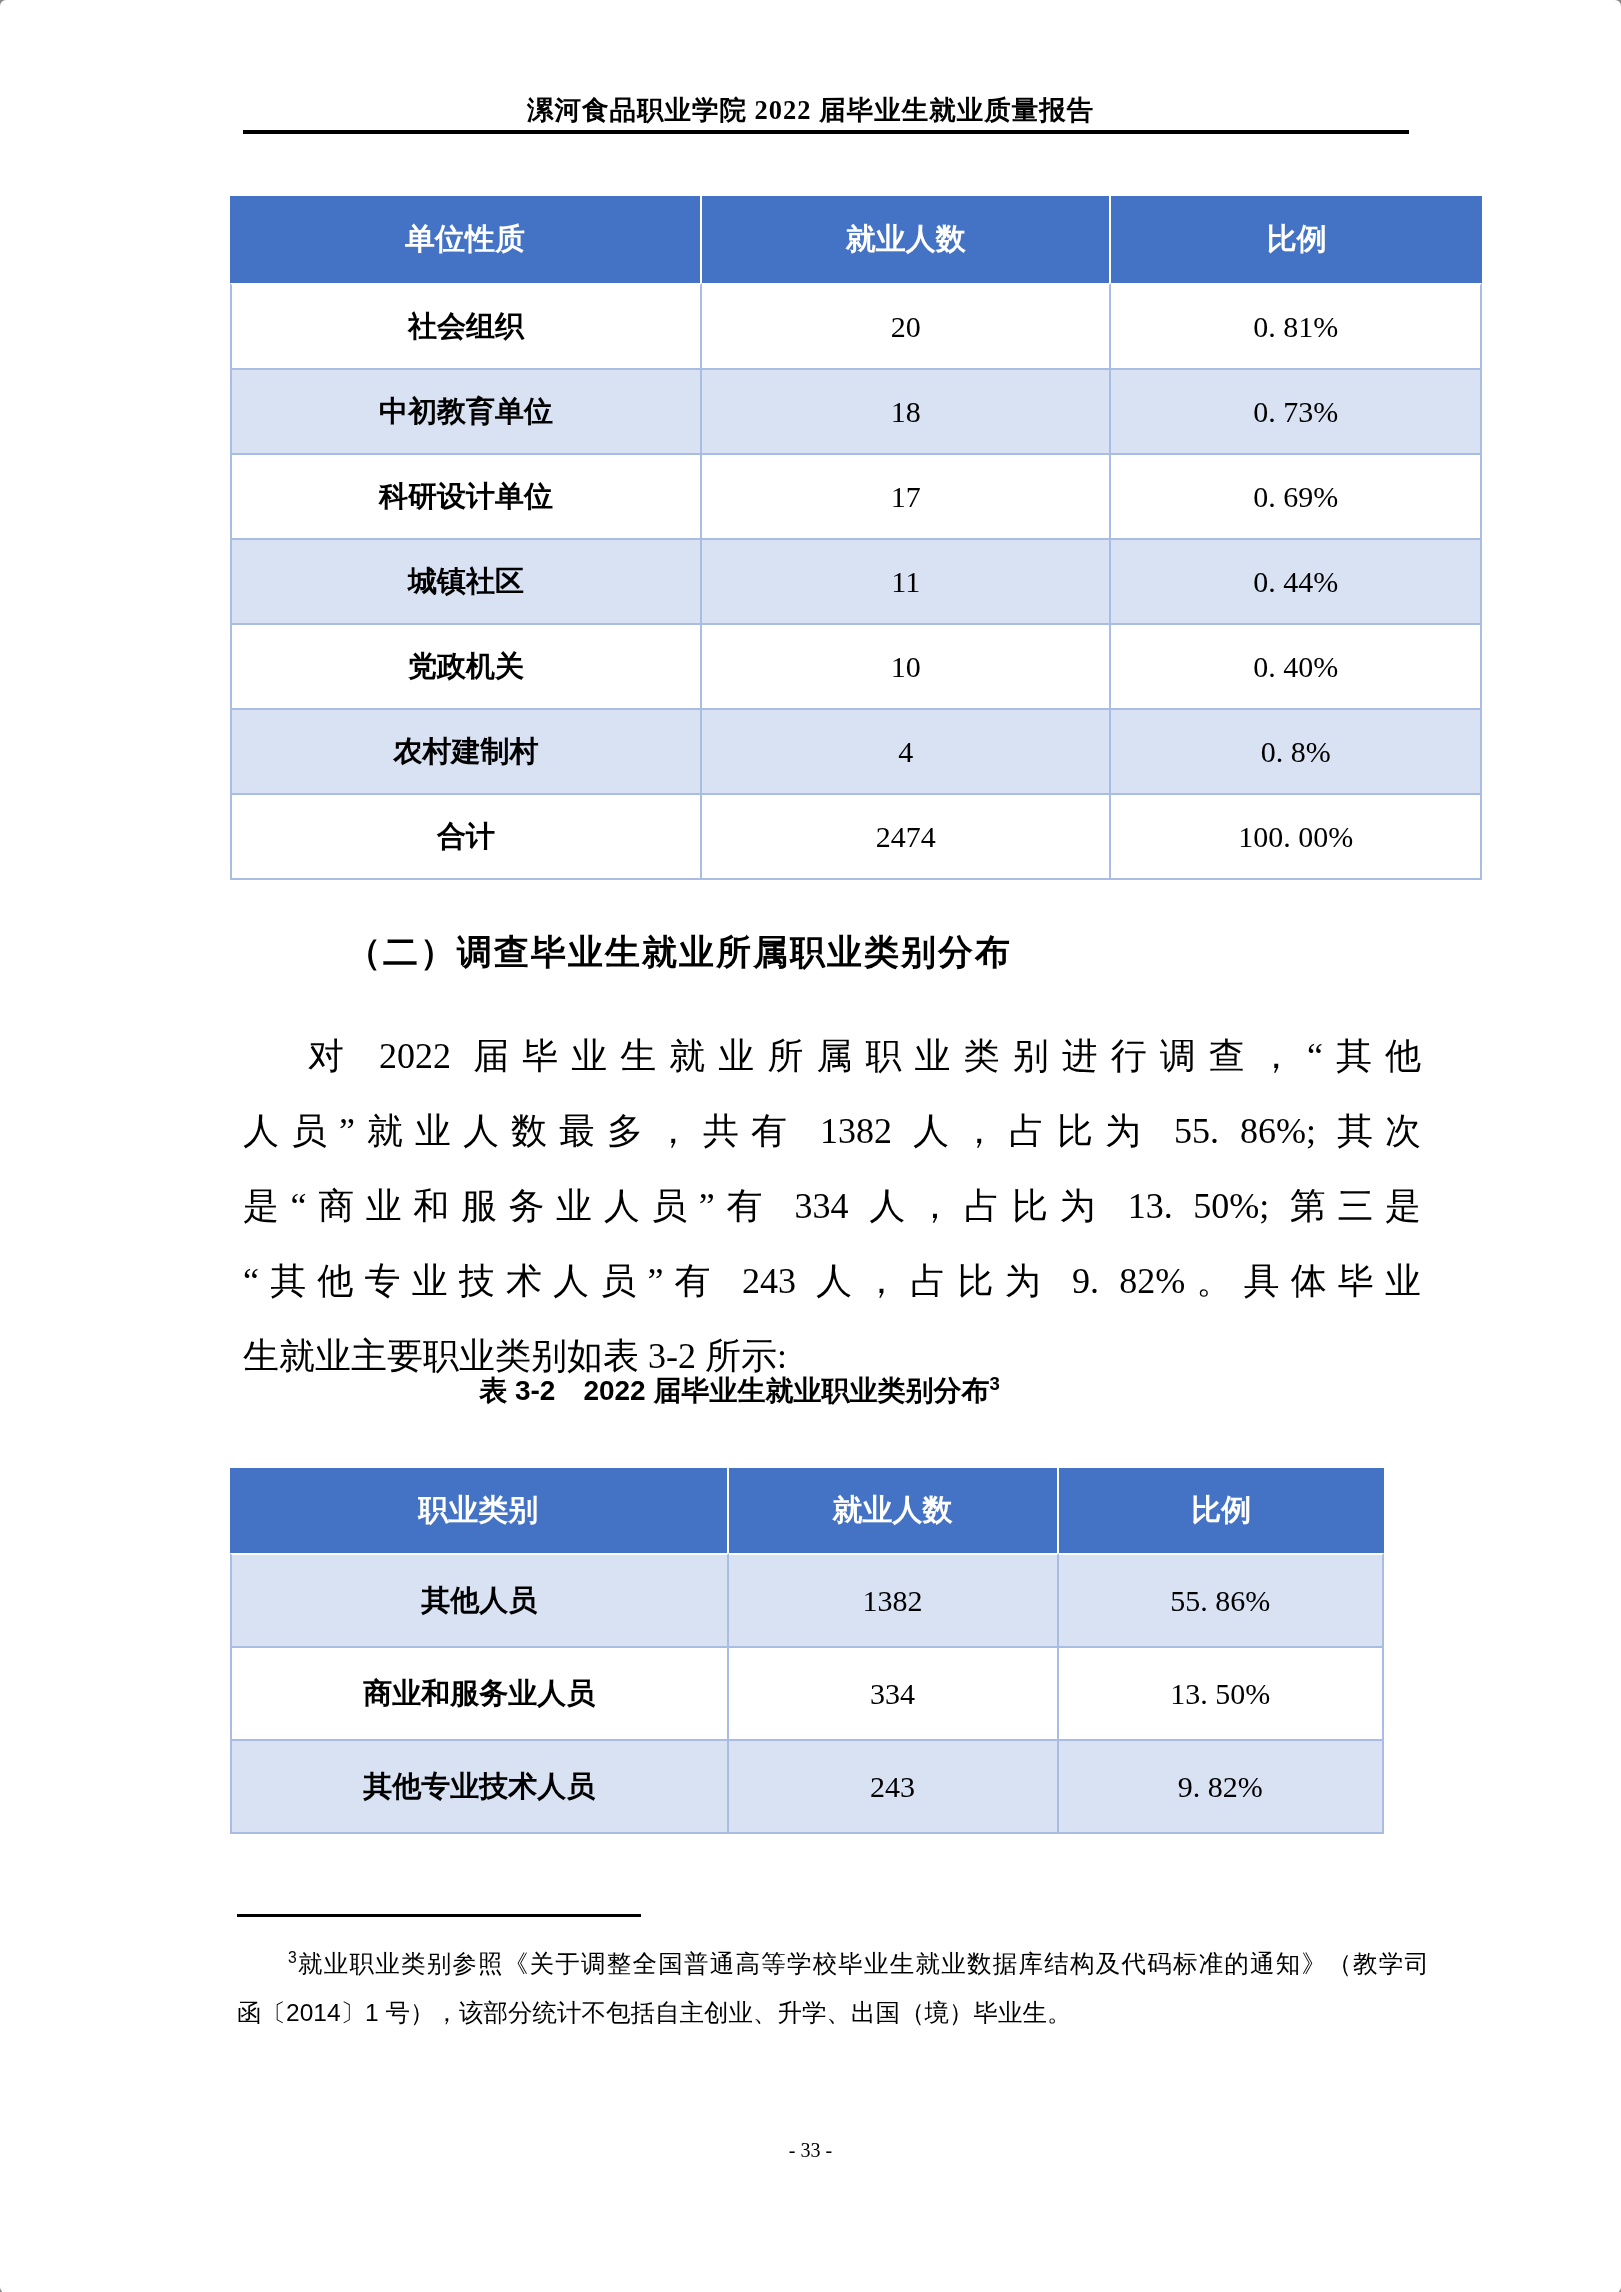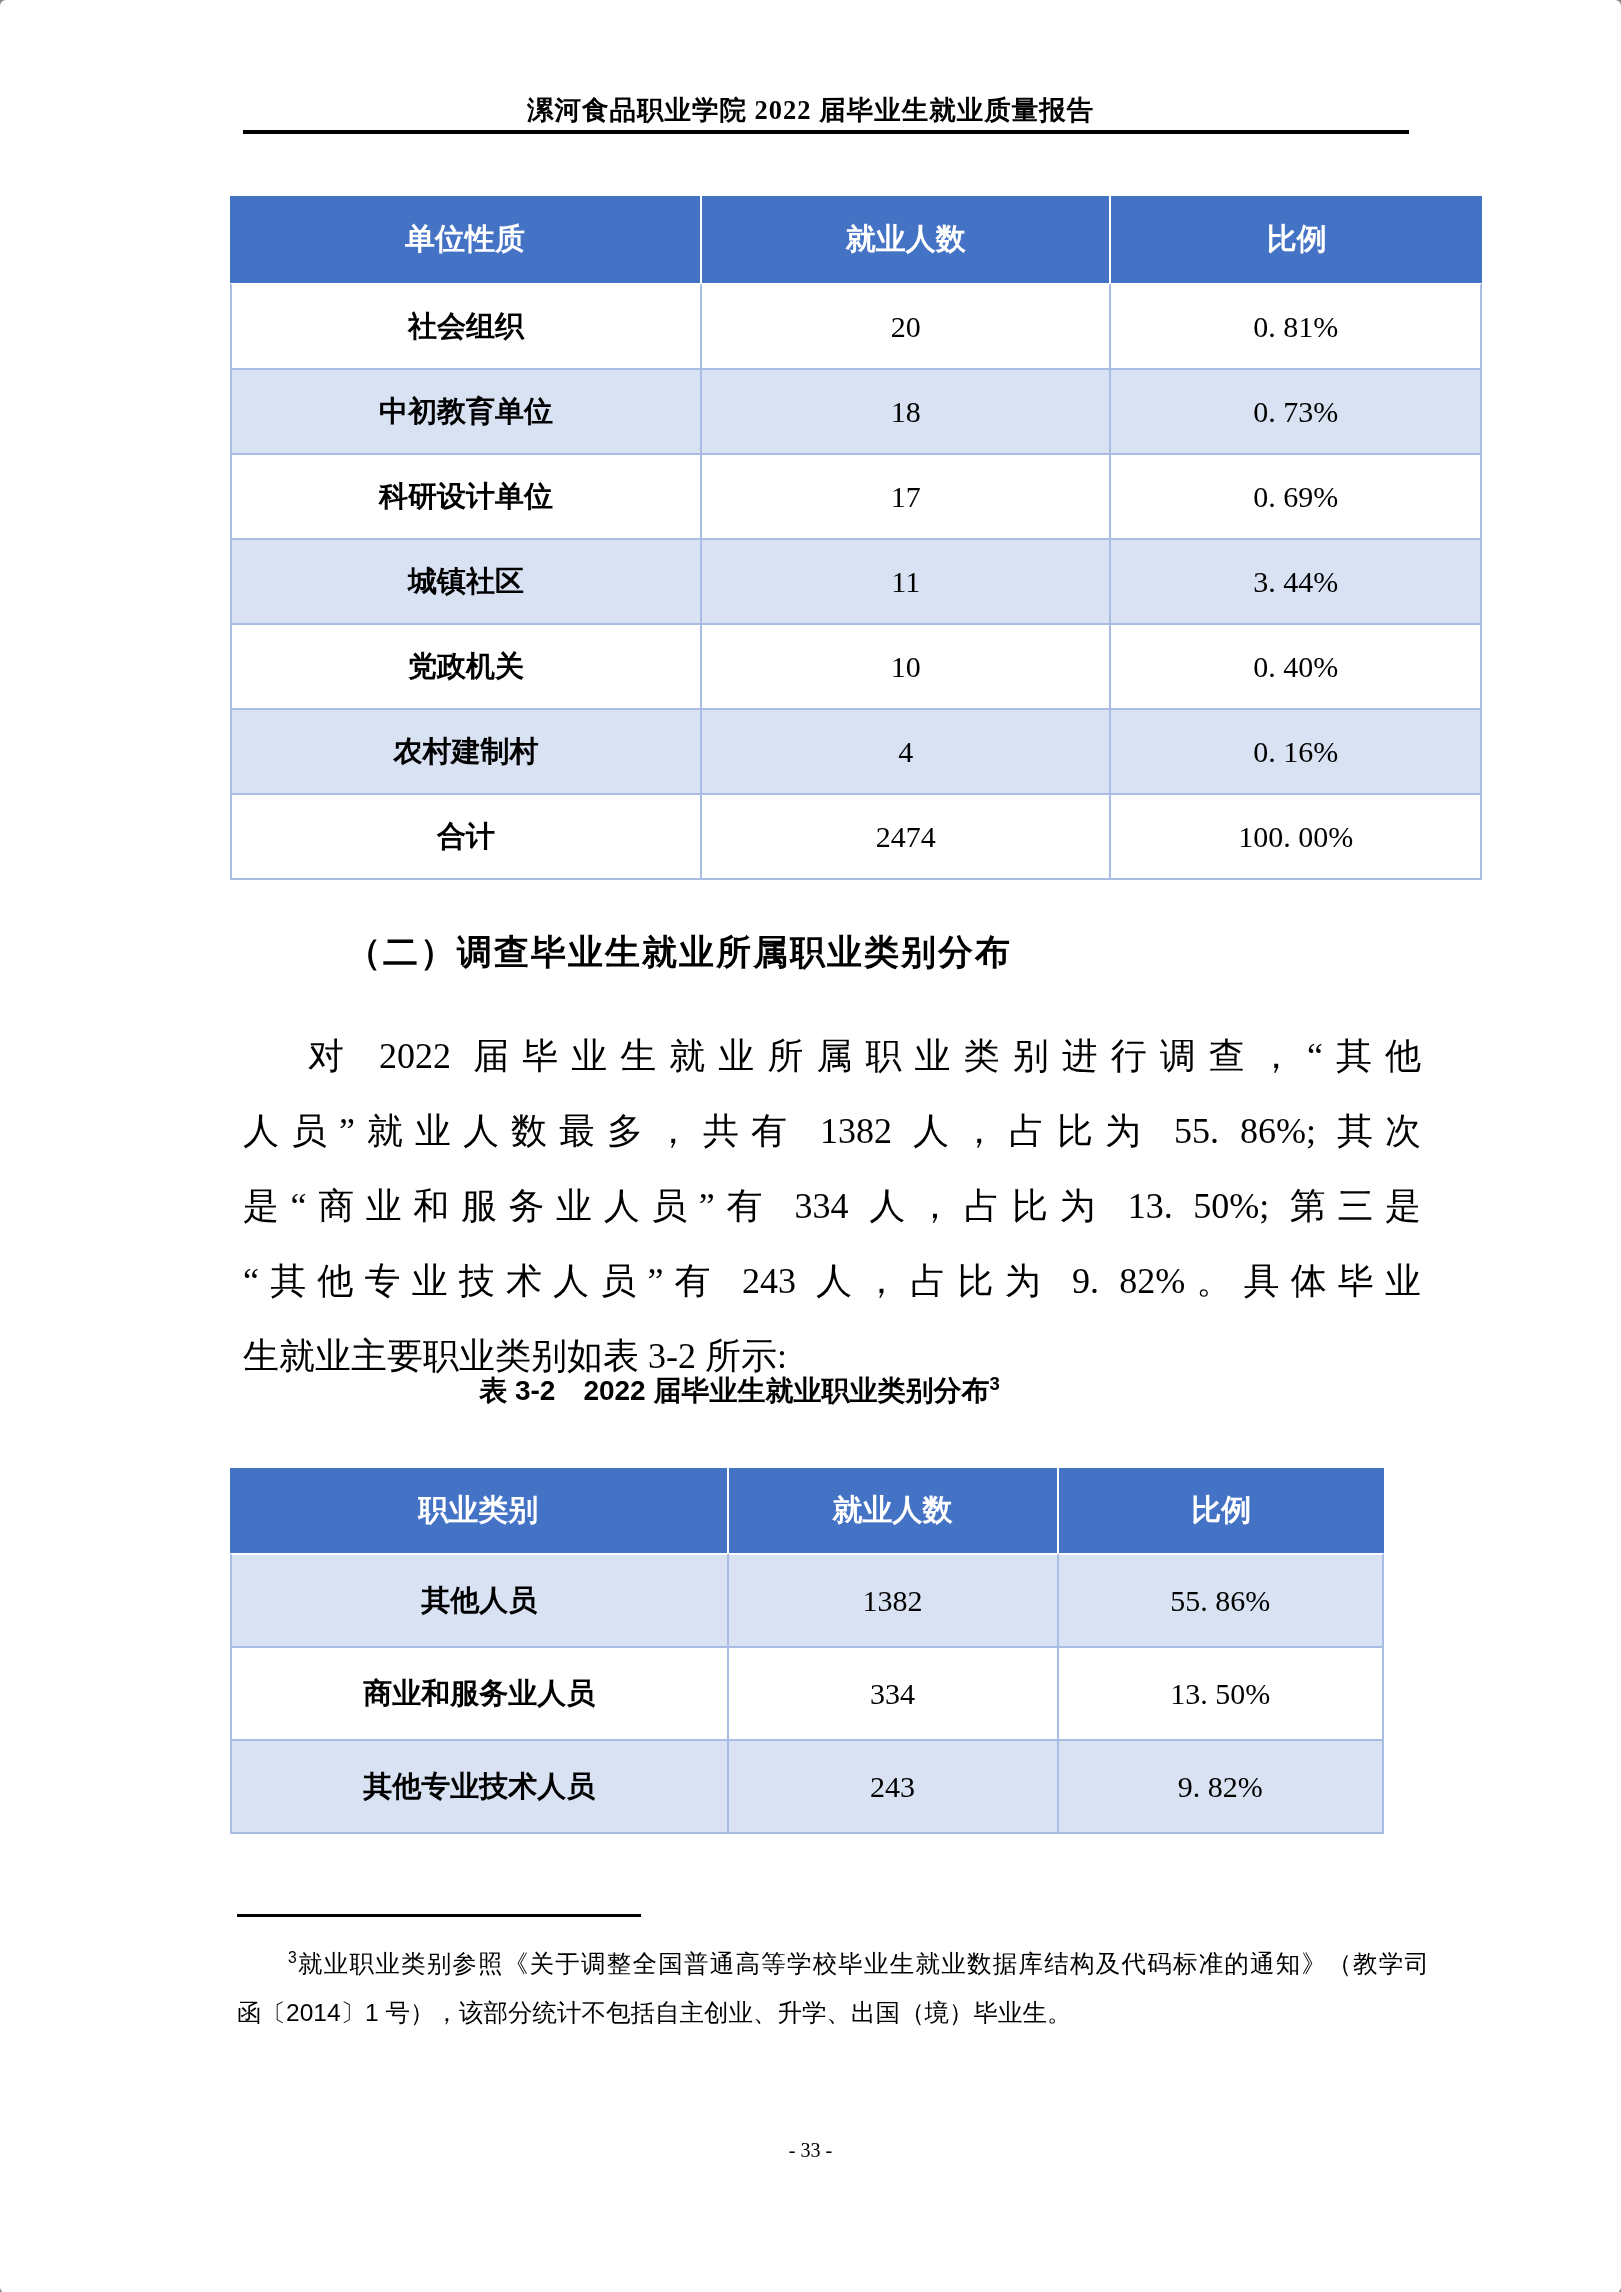--- a/index.html
+++ b/index.html
@@ -152,31 +152,31 @@
         <td class="num">0. 73%</td>
       </tr>
       <tr class="row-white">
         <td class="cat">科研设计单位</td>
         <td class="num">17</td>
         <td class="num">0. 69%</td>
       </tr>
       <tr class="row-alt">
         <td class="cat">城镇社区</td>
         <td class="num">11</td>
-        <td class="num">3. 44%</td>
+        <td class="num">0. 44%</td>
       </tr>
       <tr class="row-white">
         <td class="cat">党政机关</td>
         <td class="num">10</td>
         <td class="num">0. 40%</td>
       </tr>
       <tr class="row-alt">
         <td class="cat">农村建制村</td>
         <td class="num">4</td>
-        <td class="num">0. 16%</td>
+        <td class="num">0. 8%</td>
       </tr>
       <tr class="row-white">
         <td class="cat">合计</td>
         <td class="num">2474</td>
         <td class="num">100. 00%</td>
       </tr>
     </tbody>
   </table>
 
   <div class="section-heading">（二）调查毕业生就业所属职业类别分布</div>

